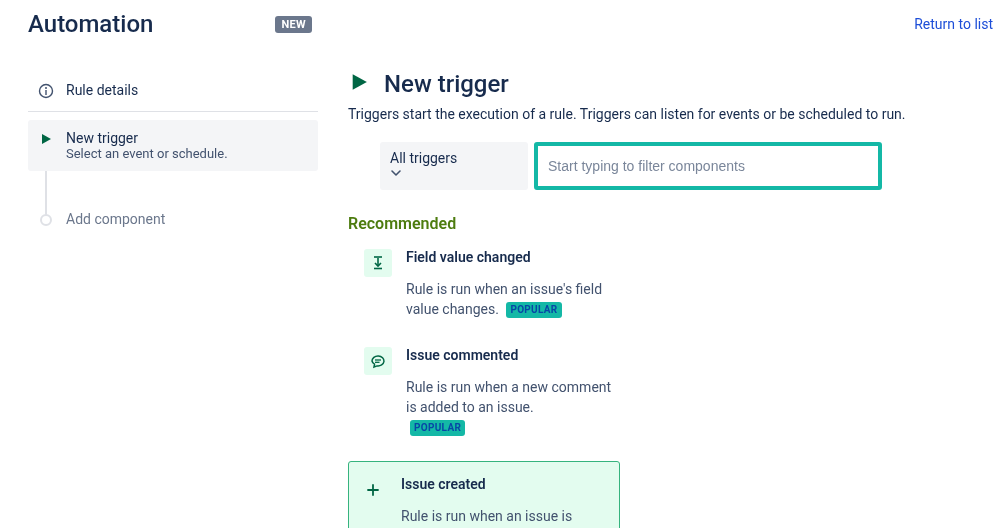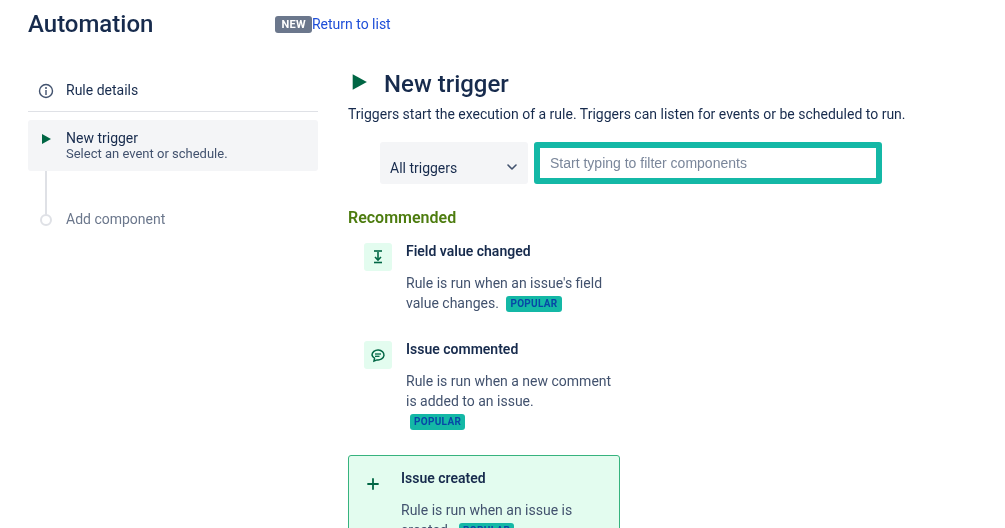--- a/index.html
+++ b/index.html
@@ -7,22 +7,22 @@
       font-family: -apple-system, BlinkMacSystemFont, "Segoe UI", Roboto, Helvetica, Arial, sans-serif;
       background: #fff;
       color: #172B4D;
       width: 1005px;
       height: 528px;
       position: relative;
     }
     .header {
       display: flex;
       align-items: center;
-      justify-content: flex-start;
-      padding: 10px 28px 0 28px;
+      justify-content: space-between;
+      padding: 10px 12px 0 28px;
     }
     .header-left { display: flex; align-items: center; gap: 12px; }
     .page-title {
       font-size: 24px;
       font-weight: 500;
       color: #172B4D;
     }
     .badge-new {
       background: #6B778C;
       color: #fff;
@@ -99,26 +99,27 @@
     .main-title { font-size: 24px; font-weight: 500; color: #172B4D; }
     .main-desc { font-size: 14px; color: #172B4D; margin-top: 6px; line-height: 1.45; max-width: 560px;}
     .filter-row { display:flex; gap: 6px; margin-top: 18px; margin-left:32px; }
     .dropdown {
       background: #F4F5F7;
       border: none;
       border-radius: 3px;
       padding: 8px 10px;
       font-size: 14px;
       color: #172B4D;
-      display:flex; align-items:flex-end; justify-content:space-between;
+      display:flex; align-items:flex-start; justify-content:space-between;
       width: 148px;
       cursor: pointer;
+      flex-direction: column;
     }
     .search-input {
-      border: 6px solid #14b8a6;
+      border: 4px solid #14b8a6;
       border-radius: 3px;
       padding: 7px 10px;
       font-size: 14px;
       width: 348px;
       outline: none;
       color: #172B4D;
     }
     .search-input::placeholder { color: #7A869A; }
     .section-heading {
       font-size: 16px;

